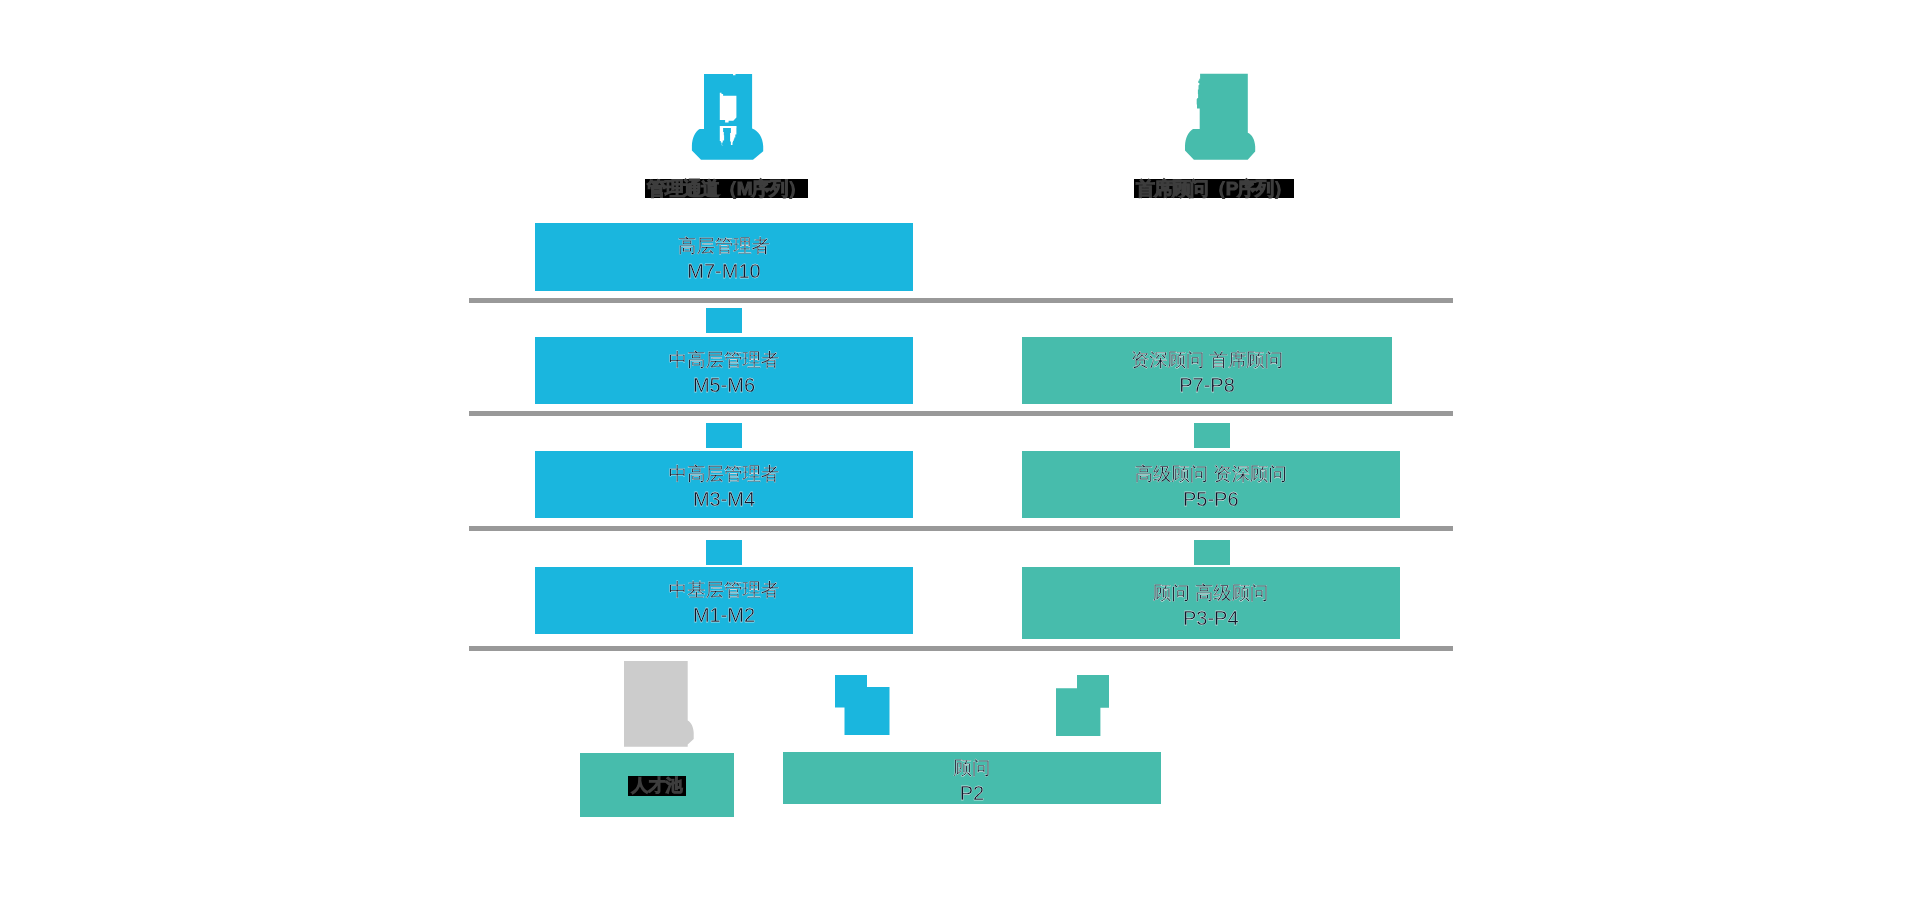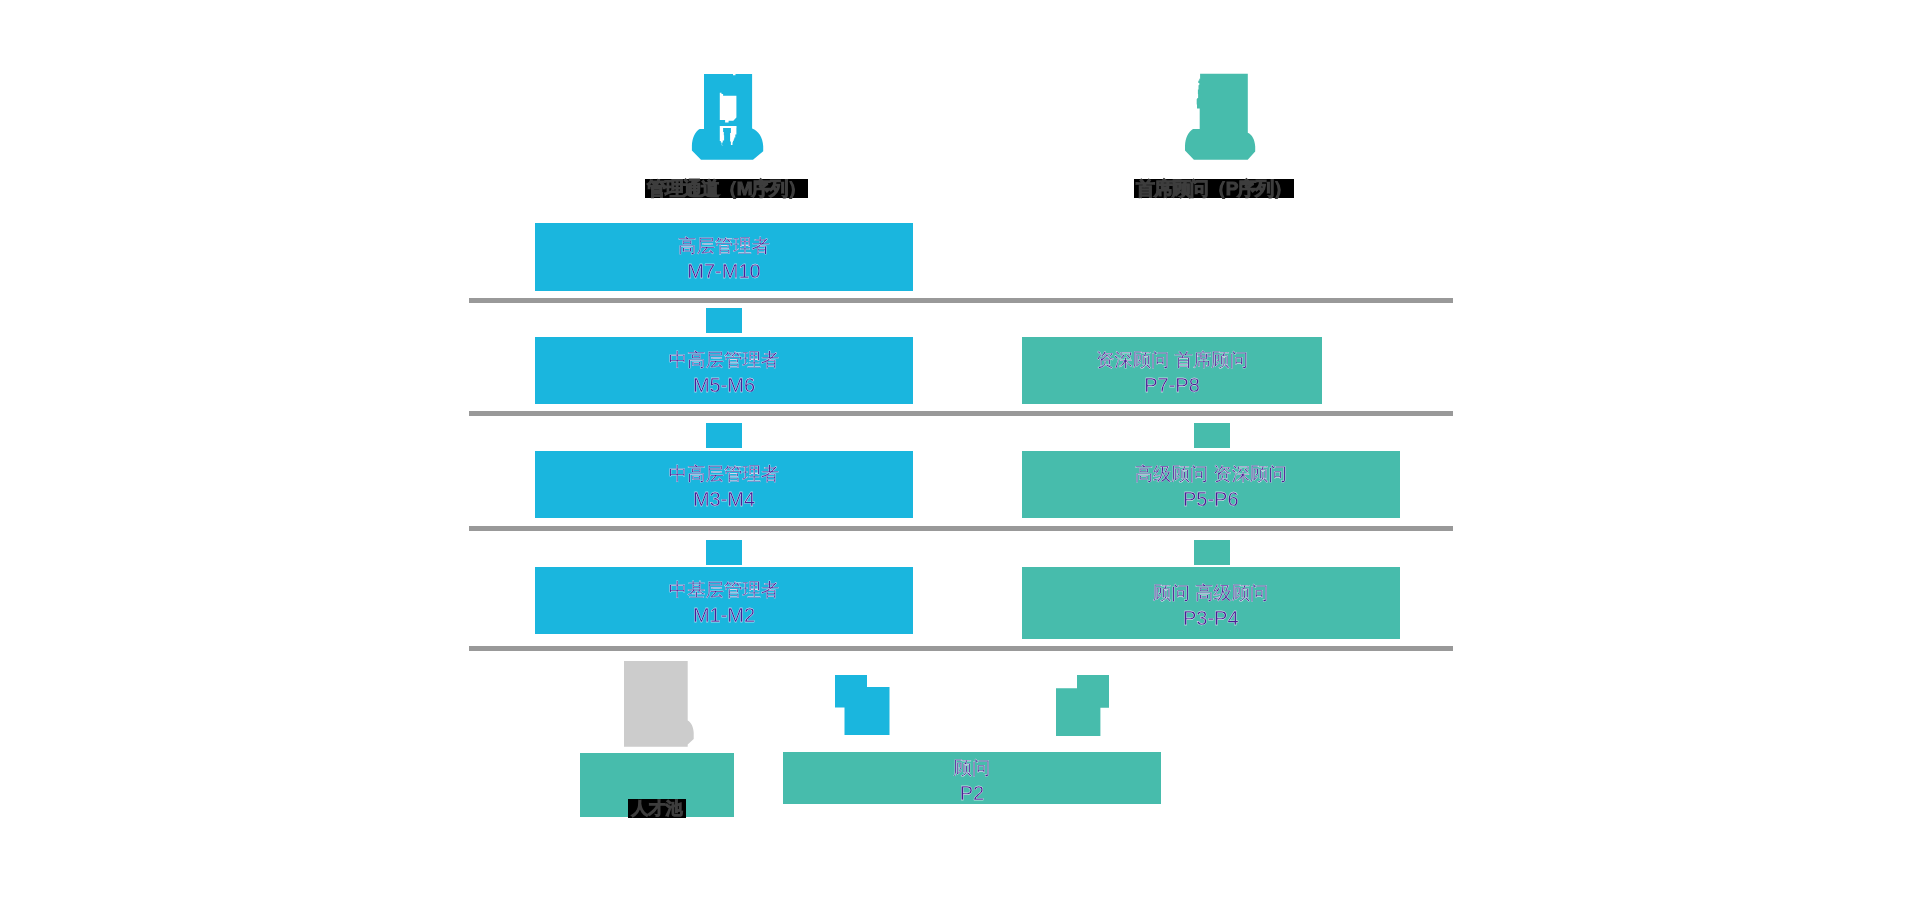--- a/index.html
+++ b/index.html
@@ -3,30 +3,30 @@
 <meta charset="utf-8">
 <title>career-path</title>
 <style>
   html,body{margin:0;padding:0;background:#ffffff;}
   body{width:1920px;height:910px;overflow:hidden;
        font-family:"Liberation Sans",sans-serif;
        -webkit-font-smoothing:antialiased;}
   .stage{position:relative;width:1920px;height:910px;background:#fff;border-radius:8px;}
   .sep{position:absolute;left:469px;width:984px;height:5px;background:#999999;}
   .lvlbox{position:absolute;display:flex;flex-direction:column;
-          align-items:center;justify-content:center;color:#4c1d95;padding-top:5px;box-sizing:border-box;transform:translateZ(0);}
+          align-items:center;justify-content:center;color:#0f172a;padding-top:5px;box-sizing:border-box;transform:translateZ(0);}
   .lvlbox .t1{font-size:18.4px;line-height:22px;-webkit-text-stroke:0.3px #ffffff;}
   .lvlbox .t2{font-size:20px;line-height:24px;padding-top:2px;-webkit-text-stroke:0.3px #ffffff;}
   .conn{position:absolute;}
   .chan{position:absolute;}
   .chan-label{position:absolute;background:#000000;color:#3d3d3d;
               font-size:19px;font-weight:900;white-space:nowrap;letter-spacing:-1.05px;
               line-height:19px;padding:0 3px 0 2px;
               -webkit-text-stroke:1.0px #3d3d3d;transform:translateZ(0);}
-  .pill{position:absolute;display:flex;align-items:flex-end;justify-content:center;}
+  .pill{position:absolute;display:flex;align-items:center;justify-content:center;}
   .pill .hl{background:#000000;color:#3d3d3d;font-size:17px;font-weight:900;line-height:18.5px;padding:1px 3.6px 0;-webkit-text-stroke:1.0px #3d3d3d;position:relative;top:1px;transform:translateZ(0);}
 </style>
 </head>
 <body>
 
 <div class="stage">
 
   <div class="chan" style="left:688px;top:72px;width:80px;height:92px;">
     <svg viewBox="0 0 80 92" width="80" height="92">
       <path d="M16 2 H45.0 L45.0 3.2 H47.5 L47.5 2 H64.1 V56.5 C70.3 58.8 74.8 65.0 75.2 74.2 L75.2 79.3 L65.0 87.8 H13.0 L3.9 78.5 L3.9 73.6 C4.2 65.5 7.3 59.5 11.7 57 L16 57 Z" fill="#1AB6DE"></path>
@@ -52,21 +52,21 @@
   <div class="lvlbox" style="left:535px;top:223px;width:378px;height:67.5px;background:#1AB6DE;">
     <div class="t1">高层管理者</div>
     <div class="t2">M7-M10</div>
   </div>
 
   <div class="conn" style="left:706px;top:308px;width:35.6px;height:24.6px;background:#1AB6DE;"></div>
   <div class="lvlbox" style="left:535px;top:337px;width:378px;height:66.6px;background:#1AB6DE;">
     <div class="t1">中高层管理者</div>
     <div class="t2">M5-M6</div>
   </div>
-  <div class="lvlbox" style="left:1022px;top:337px;width:300px;height:66.6px;background:#47BCAC;">
+  <div class="lvlbox" style="left:1022px;top:337px;width:370px;height:66.6px;background:#47BCAC;">
     <div class="t1">资深顾问 首席顾问</div>
     <div class="t2">P7-P8</div>
   </div>
 
   <div class="conn" style="left:706px;top:423px;width:35.6px;height:24.6px;background:#1AB6DE;"></div>
   <div class="conn" style="left:1194px;top:423px;width:35.6px;height:24.6px;background:#47BCAC;"></div>
   <div class="lvlbox" style="left:535px;top:451px;width:378px;height:66.6px;background:#1AB6DE;">
     <div class="t1">中高层管理者</div>
     <div class="t2">M3-M4</div>
   </div>

